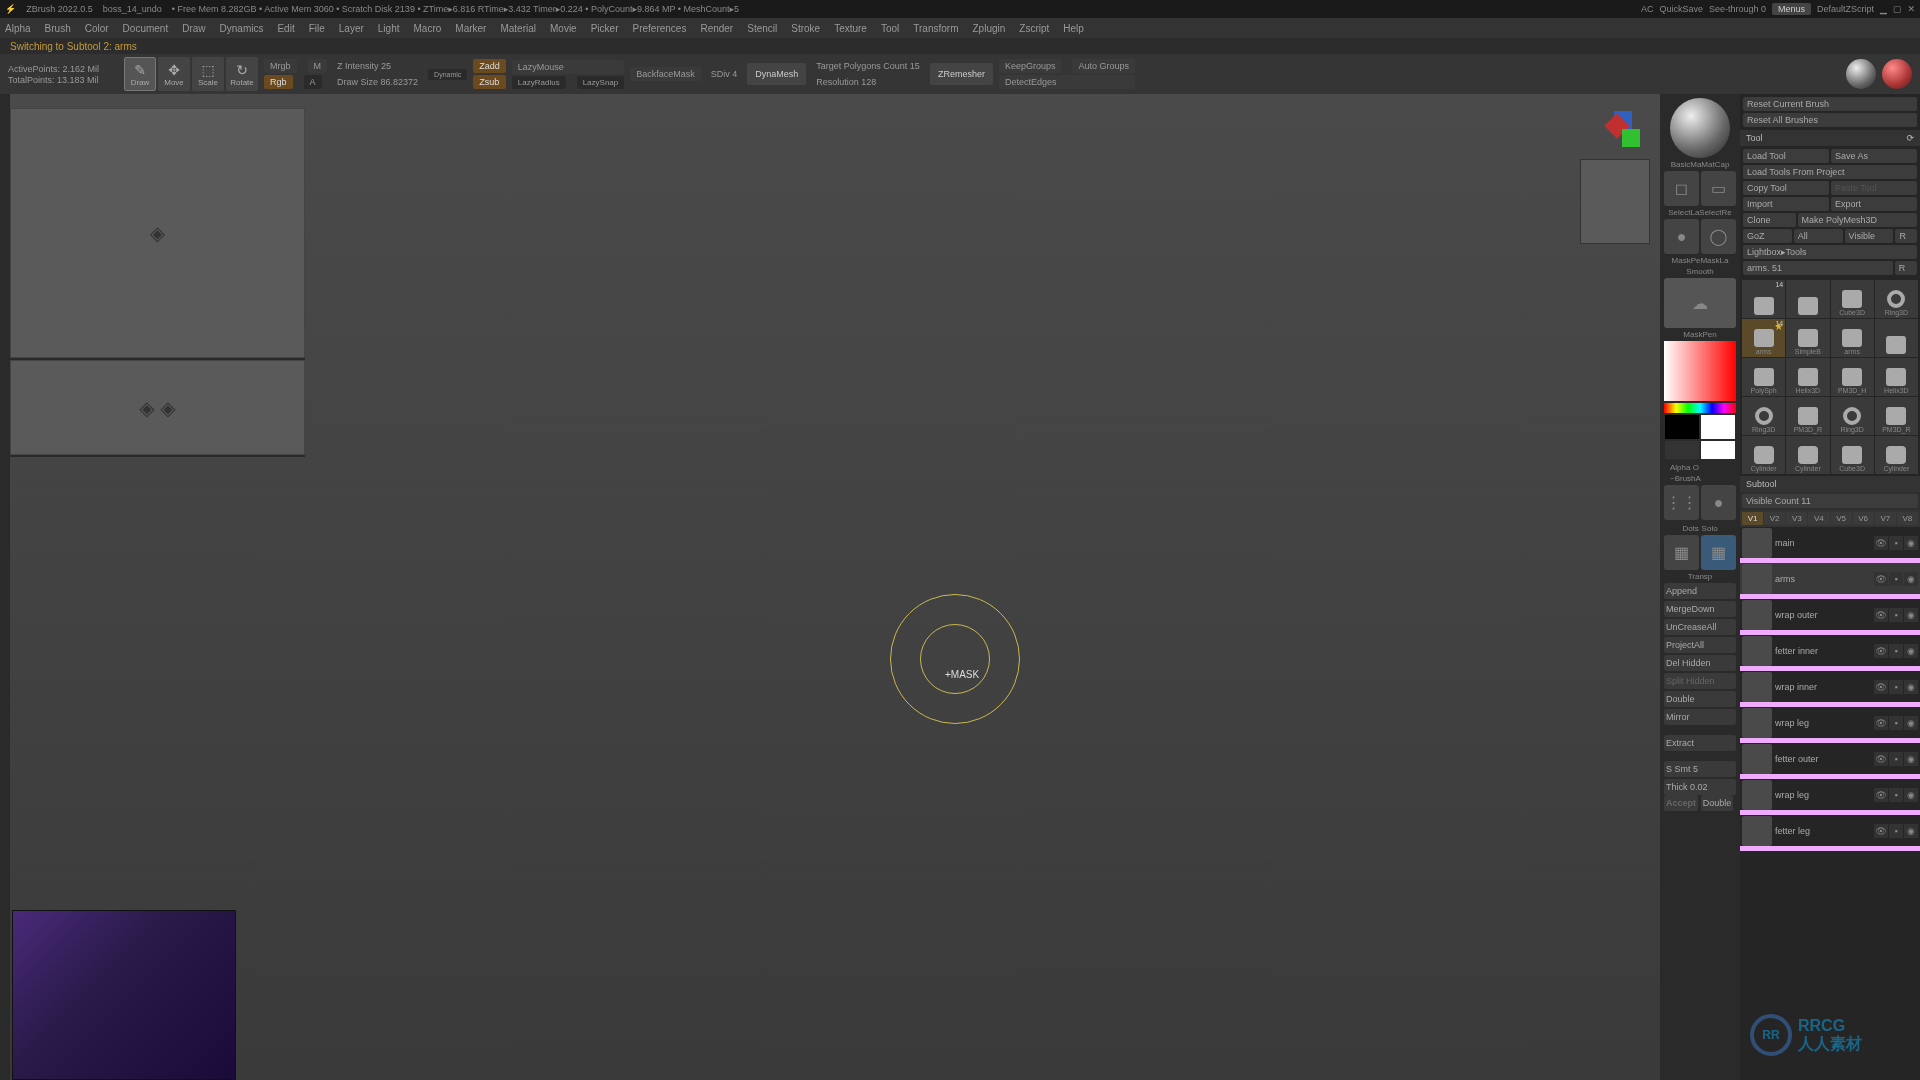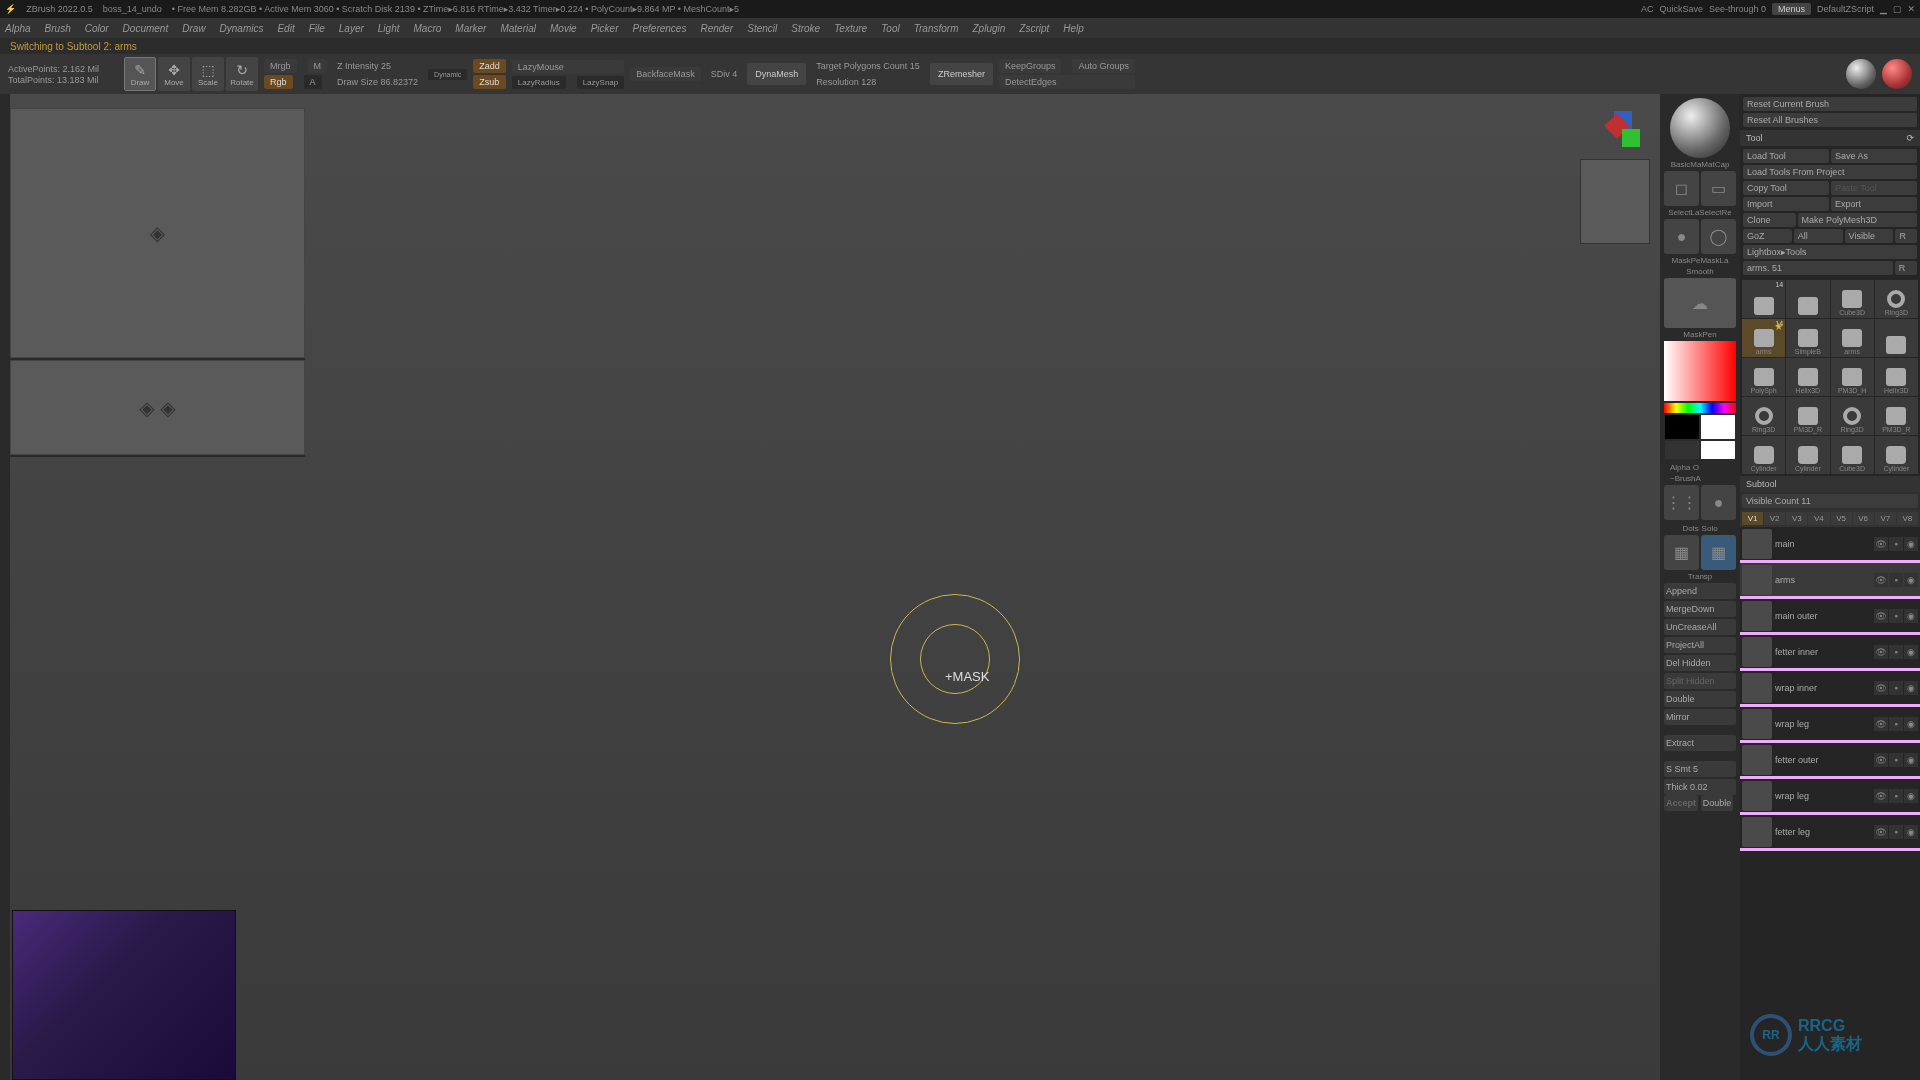--- a/index.html
+++ b/index.html
@@ -5,21 +5,21 @@
 * { margin: 0; padding: 0; box-sizing: border-box; font-family: Arial, sans-serif; user-select: none; }
 body { background: #2a2a2a; color: #aaa; font-size: 10px; overflow: hidden; width: 1920px; height: 1080px; position: relative; }
 
 
 .titlebar { height: 18px; background: #1a1a1a; display: flex; align-items: center; padding: 0 5px; gap: 10px; font-size: 9px; color: #888; }
 .titlebar .app-icon { color: #d4af37; }
 .titlebar .right { margin-left: auto; display: flex; gap: 6px; align-items: center; }
 .titlebar .menus-btn { background: #444; color: #ccc; padding: 1px 6px; border-radius: 2px; }
 
 
-.menubar { height: 20px; background: #333; display: flex; align-items: center; padding: 0 5px; gap: 14px; font-size: 10px; color: #999; font-style: italic; }
+.menubar { height: 20px; background: #333; display: flex; align-items: center; padding: 0 5px; gap: 14px; font-size: 10px; color: #999; }
 .menubar span { cursor: pointer; }
 
 
 .statusline { height: 16px; background: #2c2c2c; padding: 0 10px; font-size: 10px; color: #c49b3c; display: flex; align-items: center; }
 
 
 .toolbar { height: 40px; background: #353535; display: flex; align-items: center; padding: 2px 8px; gap: 6px; font-size: 9px; }
 .toolbar .stats { display: flex; flex-direction: column; gap: 1px; color: #999; min-width: 110px; }
 .toolbar .mode-btns { display: flex; gap: 2px; }
 .toolbar .mode-btn { width: 32px; height: 34px; background: #444; display: flex; flex-direction: column; align-items: center; justify-content: center; border-radius: 2px; font-size: 8px; color: #aaa; }
@@ -39,21 +39,21 @@
 
 .leftcol { width: 295px; background: #2a2a2a; display: flex; flex-direction: column; position: absolute; left: 10px; top: 108px; z-index: 5; }
 .ref-img { background: #5a5a5a; border: 1px solid #444; margin-bottom: 2px; display: flex; align-items: center; justify-content: center; color: #333; font-size: 20px; }
 .ref1 { height: 250px; }
 .ref2 { height: 95px; }
 
 
 .viewport { flex: 1; background: linear-gradient(#4a4a4a, #3a3a3a); position: relative; margin-left: 10px; }
 .viewport .cursor-ring { position: absolute; left: 880px; top: 500px; width: 130px; height: 130px; border: 1px solid #c9b850; border-radius: 50%; pointer-events: none; }
 .viewport .cursor-ring2 { position: absolute; left: 910px; top: 530px; width: 70px; height: 70px; border: 1px solid #c9b850; border-radius: 50%; pointer-events: none; }
-.viewport .cursor-label { position: absolute; left: 935px; top: 575px; color: #ddd; font-size: 13px; }
+.viewport .cursor-label { position: absolute; left: 935px; top: 575px; color: #ddd; font-size: 10px; }
 .nav-gizmo { position: absolute; right: 15px; top: 15px; width: 45px; height: 45px; }
 .nav-gizmo .axis { position: absolute; width: 18px; height: 18px; }
 .nav-gizmo .ax-r { background: #c03030; left: 8px; top: 8px; transform: rotate(45deg); }
 .nav-gizmo .ax-g { background: #30c030; left: 22px; top: 20px; }
 .nav-gizmo .ax-b { background: #3060c0; left: 14px; top: 2px; }
 .mini-preview { position: absolute; right: 10px; top: 65px; width: 70px; height: 85px; background: #5a5a5a; border: 1px solid #333; }
 
 
 .webcam { position: absolute; left: 12px; bottom: 0; width: 224px; height: 170px; background: #2a1a4a; border: 1px solid #111; z-index: 10; }
 .webcam::after { content: ""; position: absolute; inset: 0; background: linear-gradient(135deg, #4a2a7a 0%, #2a1a4a 40%, #1a0a3a 100%); }
@@ -82,21 +82,21 @@
 .rsb2 .section-hdr { background: #333; padding: 3px 6px; color: #bbb; display: flex; align-items: center; }
 .rsb2 .section-hdr .chev { margin-left: auto; }
 .rsb2 .tool-grid { display: grid; grid-template-columns: repeat(4, 1fr); gap: 1px; background: #252525; padding: 2px; }
 .rsb2 .tool-item { height: 38px; background: #3a3a3a; display: flex; flex-direction: column; align-items: center; justify-content: flex-end; padding: 2px; font-size: 7px; color: #888; position: relative; }
 .rsb2 .tool-item.sel { background: #5a4a2a; }
 .rsb2 .tool-item .shp { width: 20px; height: 18px; background: #aaa; border-radius: 3px; margin-bottom: 1px; }
 .rsb2 .tool-item .shp.ring { border-radius: 50%; background: none; border: 4px solid #aaa; width: 18px; height: 18px; }
 .rsb2 .tool-item .shp.cyl { border-radius: 4px; }
 .rsb2 .tool-item .gold { position: absolute; top: 2px; right: 2px; color: #d4af37; font-size: 10px; }
 .rsb2 .subtool-list { flex: 1; background: #252525; overflow: hidden; }
-.rsb2 .st-row { display: flex; align-items: center; height: 36px; border-bottom: 3px solid #f0abfc; padding: 0 2px; gap: 3px; }
+.rsb2 .st-row { display: flex; align-items: center; height: 36px; border-bottom: 5px solid #f0abfc; padding: 0 2px; gap: 3px; }
 .rsb2 .st-row.active { background: #3a3a3a; }
 .rsb2 .st-thumb { width: 30px; height: 30px; background: #4a4a4a; border-radius: 2px; }
 .rsb2 .st-name { flex: 1; color: #aaa; font-size: 9px; }
 .rsb2 .st-icons { display: flex; gap: 1px; }
 .rsb2 .st-icons span { width: 14px; height: 14px; background: #333; font-size: 9px; display: flex; align-items: center; justify-content: center; color: #888; }
 .rsb2 .vis-row { display: flex; background: #333; padding: 2px; gap: 1px; }
 .rsb2 .vis-row span { flex: 1; background: #3a3a3a; text-align: center; padding: 2px 0; font-size: 8px; color: #999; }
 .rsb2 .vis-row span.on { background: #5a4a2a; color: #ddd; }
 
 
@@ -454,21 +454,21 @@
           <div class="st-thumb"></div>
           <div class="st-name">arms</div>
           <div class="st-icons">
             <span>👁</span>
             <span>▪</span>
             <span>◉</span>
           </div>
         </div>
         <div class="st-row">
           <div class="st-thumb"></div>
-          <div class="st-name">main outer</div>
+          <div class="st-name">wrap outer</div>
           <div class="st-icons">
             <span>👁</span>
             <span>▪</span>
             <span>◉</span>
           </div>
         </div>
         <div class="st-row">
           <div class="st-thumb"></div>
           <div class="st-name">fetter inner</div>
           <div class="st-icons">

